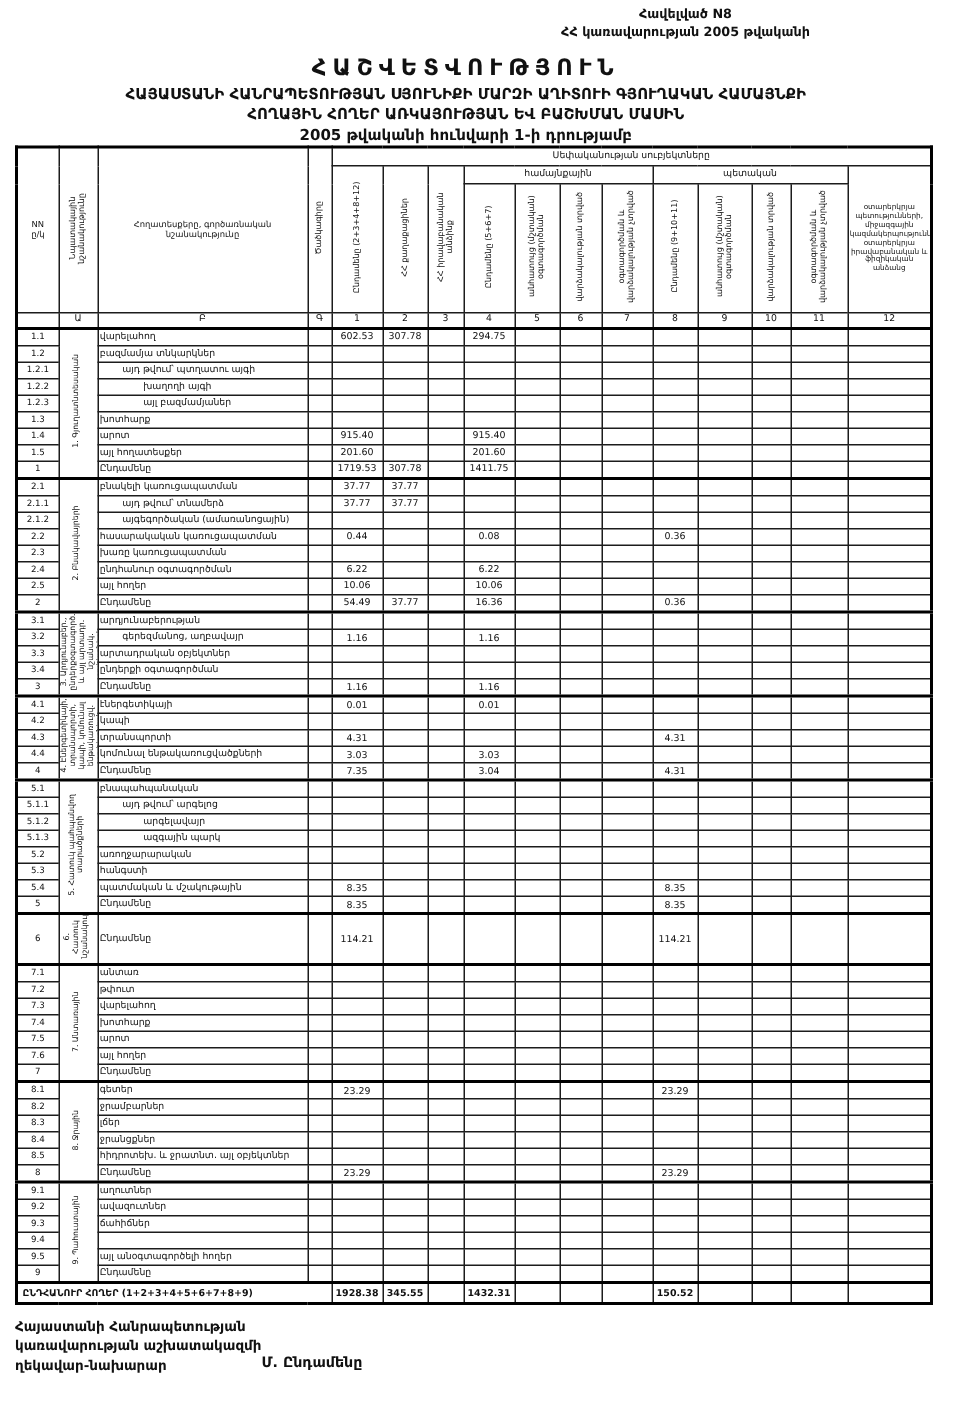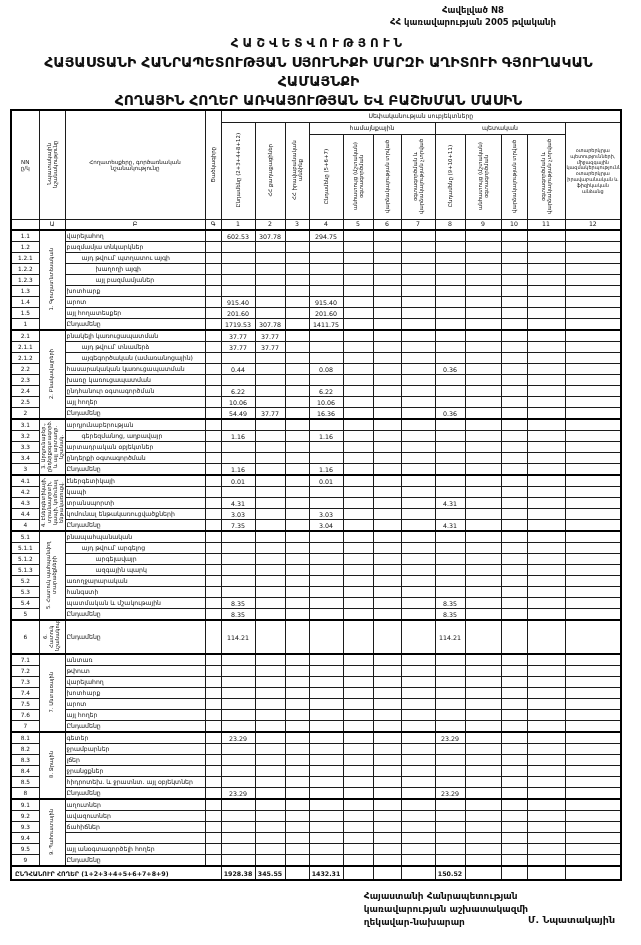--- a/index.html
+++ b/index.html
@@ -1,27 +1,27 @@
 <!DOCTYPE html>
 <html><head>
 <meta charset="utf-8">
 <style>
   html,body{margin:0;padding:0;background:#fff;}
   body{
     width:641px;height:945px;overflow:hidden;position:relative;
     font-family:"DejaVu Sans",sans-serif;color:#111;
   }
-  .page{padding:5px 12px 0 8px;}
+  .page{padding:5px 28px 0 8px;}
   
   .annex{width:300px;margin:0 6px 0 auto;text-align:center;font-weight:bold;
          font-size:8.5px;line-height:1.4;}
   
   .title-block{text-align:center;font-weight:bold;margin-top:7px;}
-  .title-heading{font-size:12px;letter-spacing:4px;margin-bottom:3px;}
-  .title-line{font-size:14px;line-height:1.35;}
+  .title-heading{font-size:15px;letter-spacing:4px;margin-bottom:3px;}
+  .title-line{font-size:10px;line-height:1.35;}
   .units{ text-align:right;font-style:italic;font-size:7px;margin:3px 6px 1px 0;}
   
   table{border-collapse:collapse;table-layout:fixed;width:612px;margin-left:2px;}
   td{border:1px solid #1c1c1c;font-size:6px;padding:0 1px;overflow:hidden;
      line-height:1.12;vertical-align:middle;}
   .outer{border:2px solid #000;}
   thead td{text-align:center;}
   .band{height:11px;font-size:6.2px;}
   .hh{font-size:5.6px;white-space:pre-line;}
   .vcell{text-align:center;}
@@ -36,39 +36,40 @@
   .ind1{padding-left:16px;}
   .ind2{padding-left:30px;}
   .num{text-align:center;font-size:6.3px;white-space:nowrap;}
   .sec-start td{border-top:2px solid #000;}
   .sec-label .vert{font-size:5.2px;}
   .tall-row td{height:32px;}
   .grand-total td{border-top:2px solid #000;border-bottom:2px solid #000;
                   font-weight:bold;height:12px;}
   .grand-label{font-size:6.3px;text-align:left;padding-left:3px;white-space:nowrap;}
   
-  .footer{display:flex;justify-content:flex-end;align-items:flex-end;
+  .footer{display:flex;justify-content:flex-start;align-items:flex-end;
           margin-top:9px;padding:0 14px 0 2px;}
   .footer .org{font-weight:bold;font-size:9px;line-height:1.45;}
   .footer .sig{font-weight:bold;font-size:9.5px;margin-bottom:4px;}
 </style>
 </head>
 <body>
 
 <div class="page">
 
   <div class="annex">
     <div>Հավելված N8</div>
     <div>ՀՀ կառավարության 2005 թվականի</div>
   </div>
 
   <div class="title-block">
     <div class="title-heading">ՀԱՇՎԵՏՎՈՒԹՅՈՒՆ</div>
     <div class="title-line">ՀԱՅԱՍՏԱՆԻ ՀԱՆՐԱՊԵՏՈՒԹՅԱՆ ՍՅՈՒՆԻՔԻ ՄԱՐԶԻ ԱՂԻՏՈՒԻ ԳՅՈՒՂԱԿԱՆ ՀԱՄԱՅՆՔԻ</div>
     <div class="title-line">ՀՈՂԱՅԻՆ ՀՈՂԵՐ ԱՌԿԱՅՈՒԹՅԱՆ ԵՎ ԲԱՇԽՄԱՆ ՄԱՍԻՆ</div>
+    <div class="title-line">2005 թվականի հունվարի 1-ի դրությամբ</div>
   </div>
 
 
   <table class="outer">
     <colgroup>
       <col style="width:28px">
         <col style="width:26px">
         <col style="width:140px">
         <col style="width:16px">
       <col style="width:34px">
@@ -1092,16 +1093,16 @@
         </tr>
       </tbody>
   </table>
 
   <div class="footer">
     <div class="org">
       <div>Հայաստանի Հանրապետության</div>
       <div>կառավարության աշխատակազմի</div>
       <div>ղեկավար-նախարար</div>
     </div>
-    <div class="sig">Մ. Նպատակային</div>
+    <div class="sig">Մ. Ընդամենը</div>
   </div>
 
 </div>
 
 </body></html>

